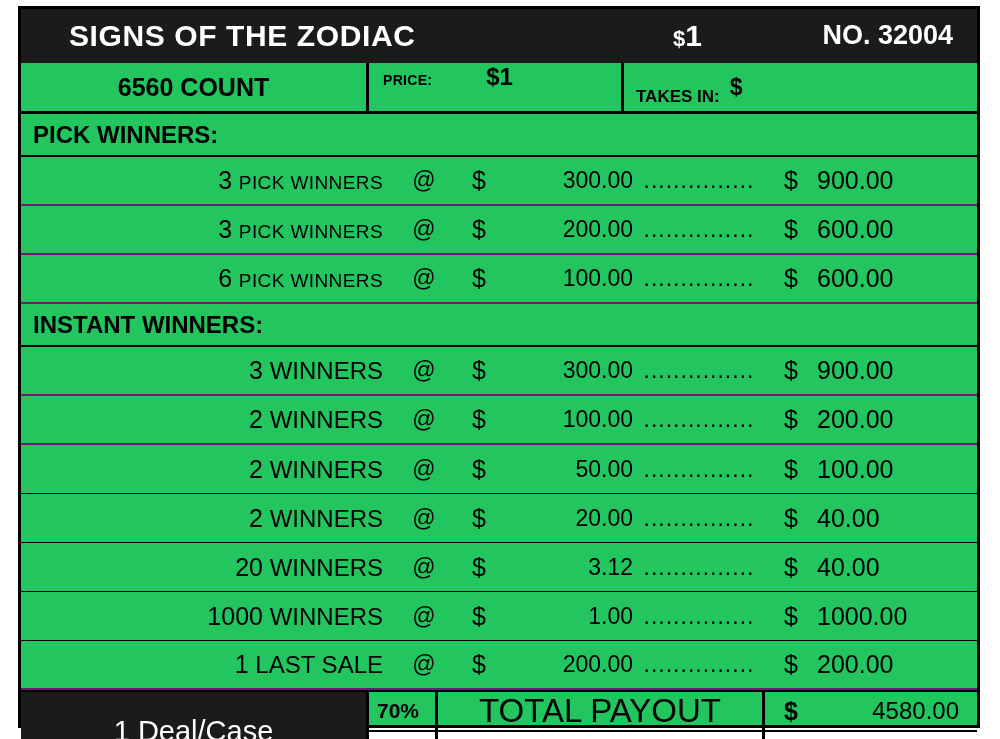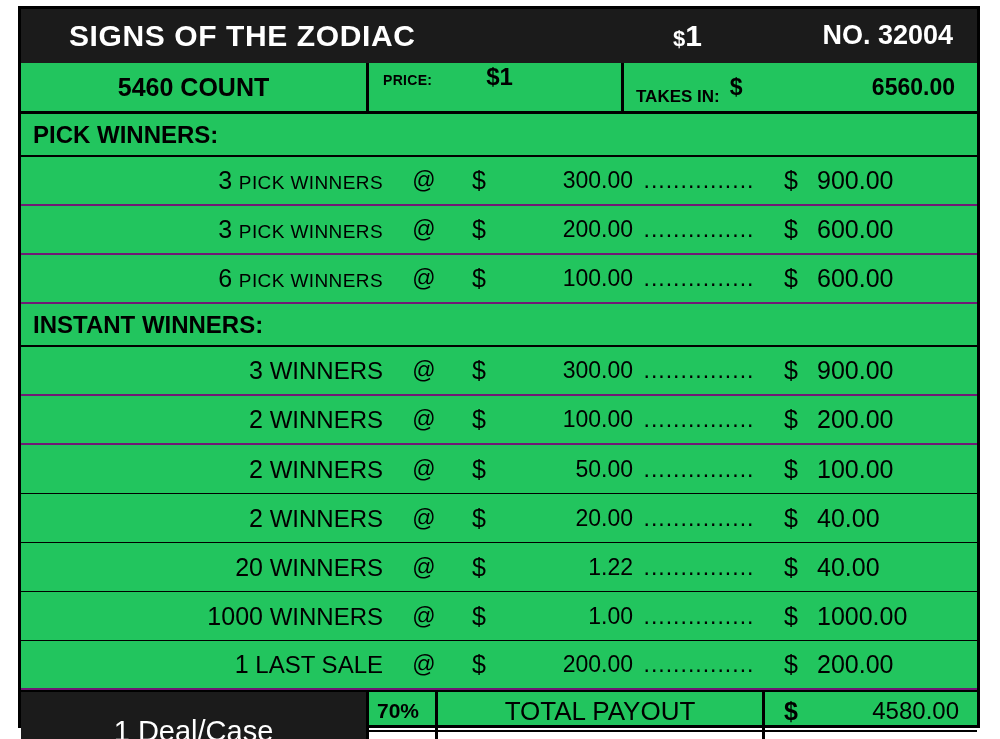--- a/index.html
+++ b/index.html
@@ -236,21 +236,21 @@
     padding-left: 8px;
     box-sizing: border-box;
     font-size: 21px;
     font-weight: bold;
   }
   .frow .fname {
     flex: 1;
     display: flex;
     align-items: center;
     justify-content: center;
-    font-size: 26px;
+    font-size: 33px;
     border-right: 3px solid #000;
     box-sizing: border-box;
   }
   .frow .fname.bold { font-weight: bold; }
   .frow .fcur {
     width: 52px;
     display: flex;
     align-items: center;
     justify-content: center;
     font-size: 25px;
@@ -272,29 +272,28 @@
 
 <div class="card">
 
   <div class="header">
     <span class="title">SIGNS OF THE ZODIAC</span>
     <span class="price"><span>$</span><span class="big">1</span></span>
     <span class="number">NO. 32004</span>
   </div>
 
   <div class="row2">
-    <div class="count">5460 COUNT</div>
+    <div class="count">6560 COUNT</div>
     <div class="pricecell">
       <span class="lbl">PRICE:</span>
       <span class="val">$1</span>
     </div>
     <div class="takes">
       <span class="lbl">TAKES IN:</span>
       <span class="cur">$</span>
-      <span class="amt">6560.00</span>
     </div>
   </div>
 
   <div class="section">PICK WINNERS:</div>
 
   <div class="prow">
     <div class="label"><span class="qty">3</span> <span class="small">PICK WINNERS</span></div>
     <div class="at">@</div>
     <div class="cur1">$</div>
     <div class="val1">300.00</div>
@@ -362,21 +361,21 @@
     <div class="val1">20.00</div>
     <div class="dots">...............</div>
     <div class="cur2">$</div>
     <div class="val2">40.00</div>
   </div>
 
   <div class="prow noline">
     <div class="label"><span class="qty">20</span> <span>WINNERS</span></div>
     <div class="at">@</div>
     <div class="cur1">$</div>
-    <div class="val1">1.22</div>
+    <div class="val1">3.12</div>
     <div class="dots">...............</div>
     <div class="cur2">$</div>
     <div class="val2">40.00</div>
   </div>
 
   <div class="prow noline">
     <div class="label"><span class="qty">1000</span> <span>WINNERS</span></div>
     <div class="at">@</div>
     <div class="cur1">$</div>
     <div class="val1">1.00</div>

